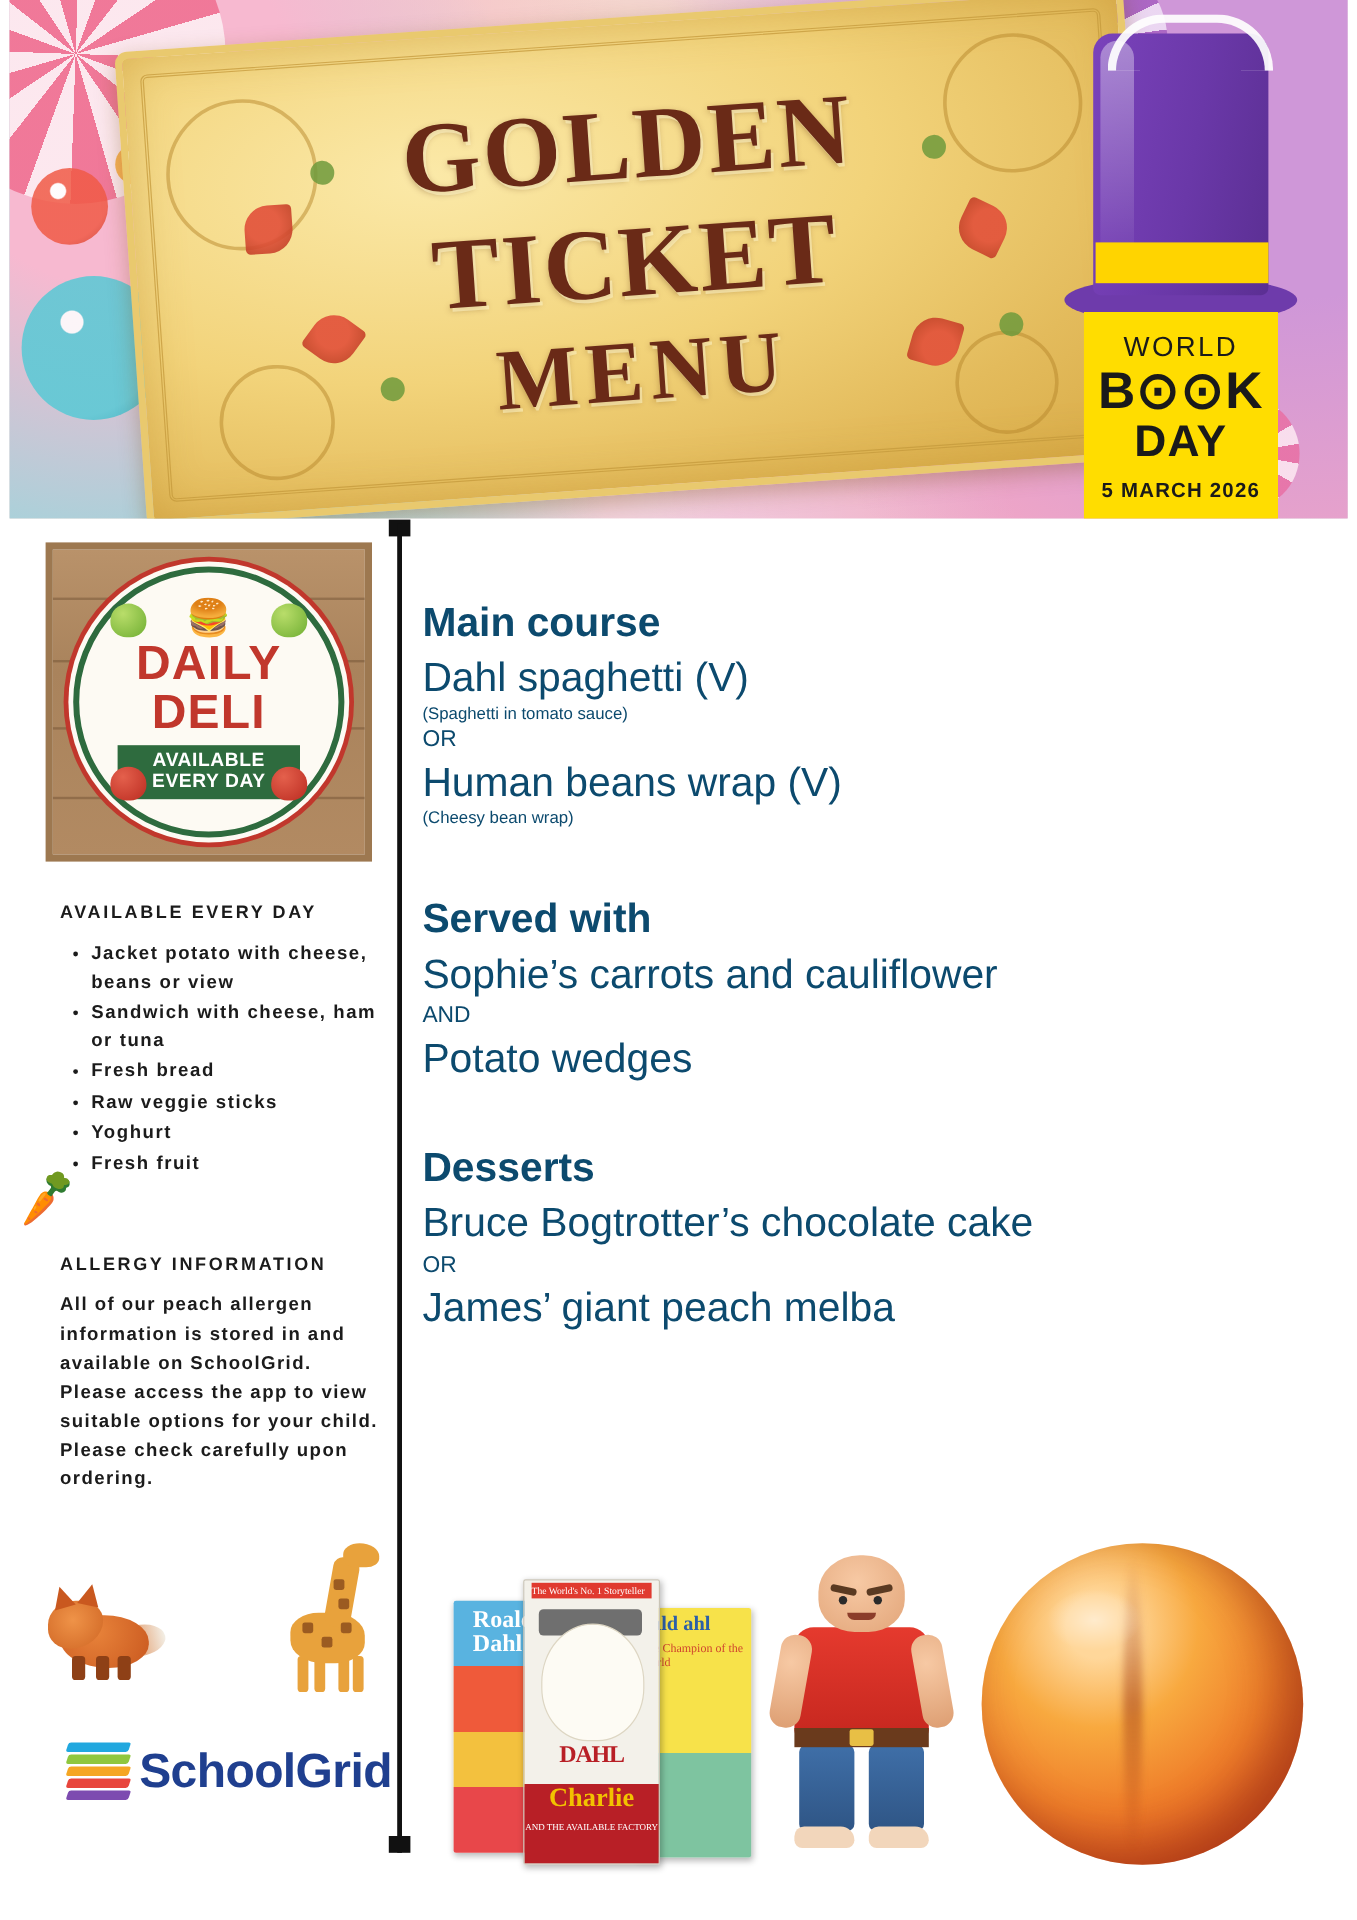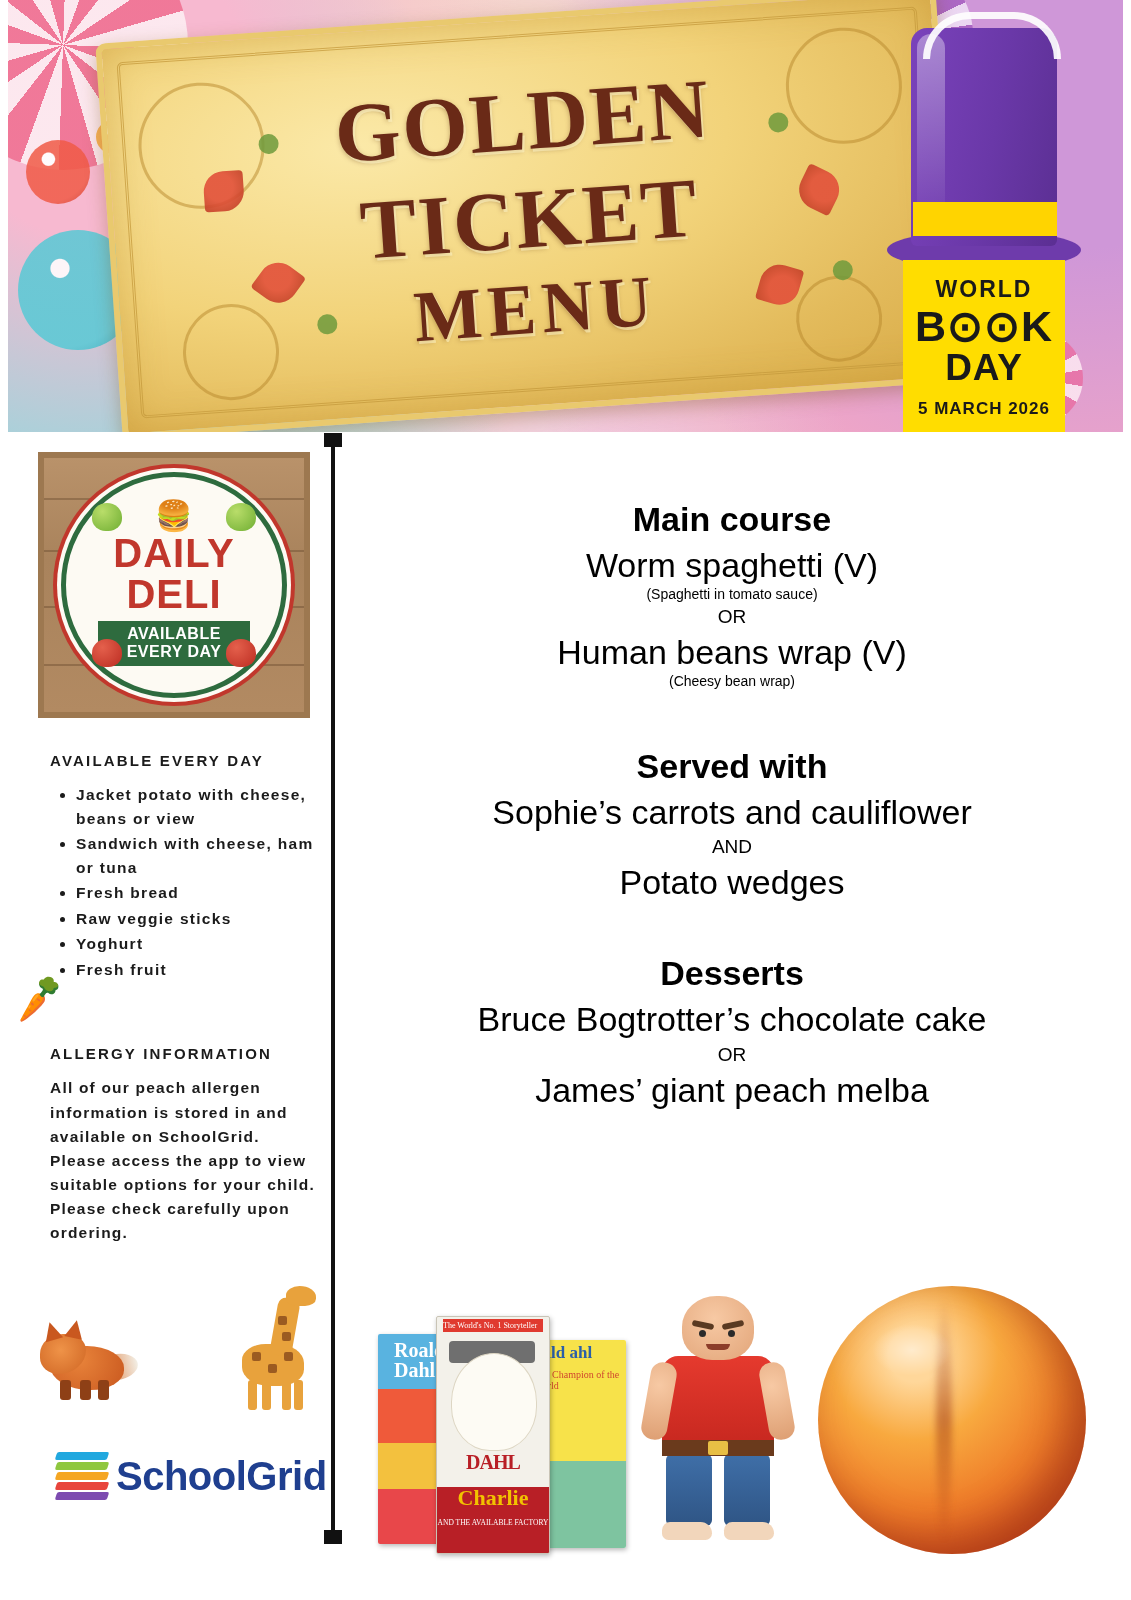--- a/index.html
+++ b/index.html
@@ -157,21 +157,21 @@
   .wbd .ribbon {
     position: absolute;
     left: 16px; top: 246px;
     width: 162px; height: 222px;
     background: #ffdd00;
     clip-path: polygon(0 0, 100% 0, 100% 100%, 50% 84%, 0 100%);
     text-align: center;
     padding-top: 16px;
     box-sizing: border-box;
   }
-  .wbd .w1 { font-size: 23px; font-weight: bold; letter-spacing: 2px; color:#1a1a1a; }
+  .wbd .w1 { font-size: 23px; font-weight: normal; letter-spacing: 2px; color:#1a1a1a; }
   .wbd .w2 { font-size: 43px; font-weight: bold; letter-spacing: 1px; color:#1a1a1a; line-height: 1.02; margin-top: 2px;}
   .wbd .w3 { font-size: 37px; font-weight: bold; letter-spacing: 1px; color:#1a1a1a; line-height: 1.02;}
   .wbd .w4 { font-size: 17px; font-weight: bold; letter-spacing: 1px; color:#1a1a1a; margin-top: 12px;}
 
   
   .divider {
     position: absolute;
     left: 331px;
     top: 436px;
     width: 4px;
@@ -369,22 +369,22 @@
   .sg-mark span:nth-child(5){ top: 40px; background:#7d4bb0; }
   .sg-text { font-size: 40px; font-weight: bold; color: #1f3f8f; letter-spacing: -.5px; }
   .sg-text .grid { color: #1f3f8f; }
 
   
   .right-col {
     position: absolute;
     left: 352px;
     top: 500px;
     width: 760px;
-    text-align: center;
-    color: #000000;
+    text-align: left;
+    color: #0c4a6e;
   }
   .r-head {
     font-size: 34px;
     font-weight: bold;
     margin: 0 0 6px 0;
   }
   .r-item {
     font-size: 34px;
     margin: 0;
     line-height: 1.18;
@@ -613,21 +613,21 @@
       <span></span>
       <span></span>
       <span></span>
   </div>
   <div class="sg-text"><span>School</span><span class="grid">Grid</span></div>
 </div>
 
 <div class="right-col">
 
   <h2 class="r-head">Main course</h2>
-  <p class="r-item">Worm spaghetti (V)</p>
+  <p class="r-item">Dahl spaghetti (V)</p>
   <p class="r-sub">(Spaghetti in tomato sauce)</p>
   <p class="r-conj">OR</p>
   <p class="r-item">Human beans wrap (V)</p>
   <p class="r-sub">(Cheesy bean wrap)</p>
 
   <div class="block-gap"></div>
 
   <h2 class="r-head">Served with</h2>
   <p class="r-item">Sophie’s carrots and cauliflower</p>
   <p class="r-conj">AND</p>

